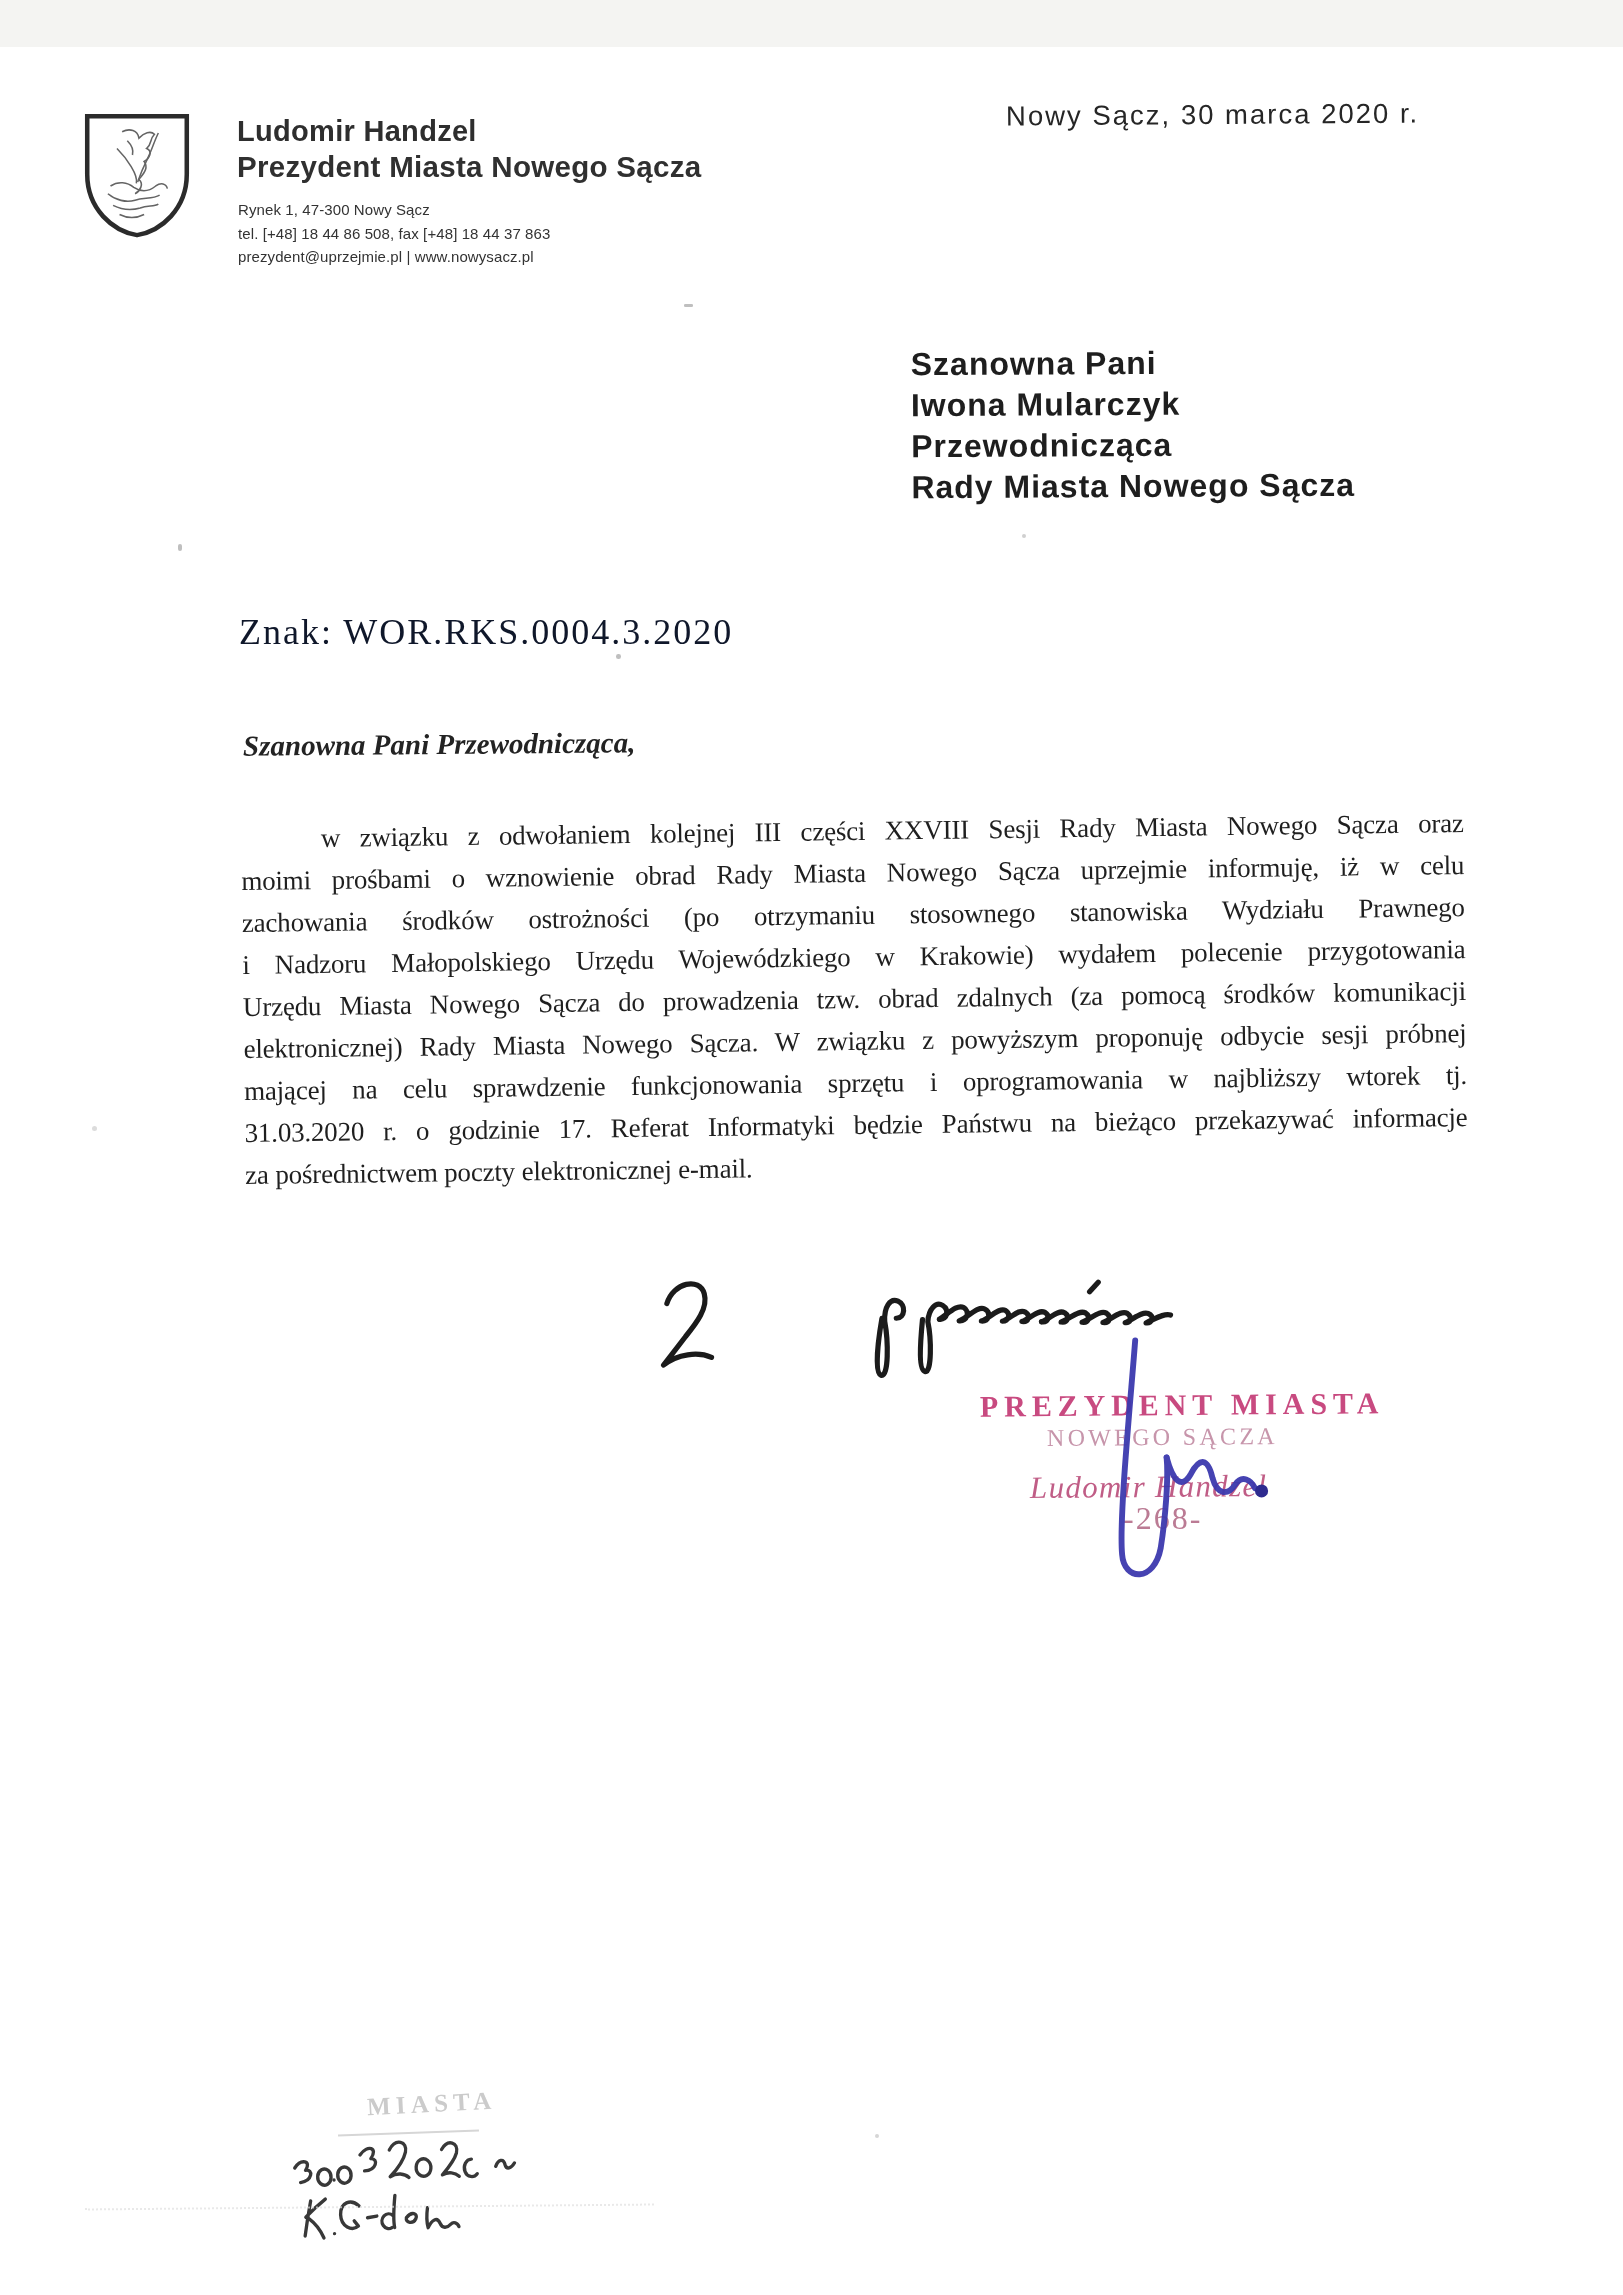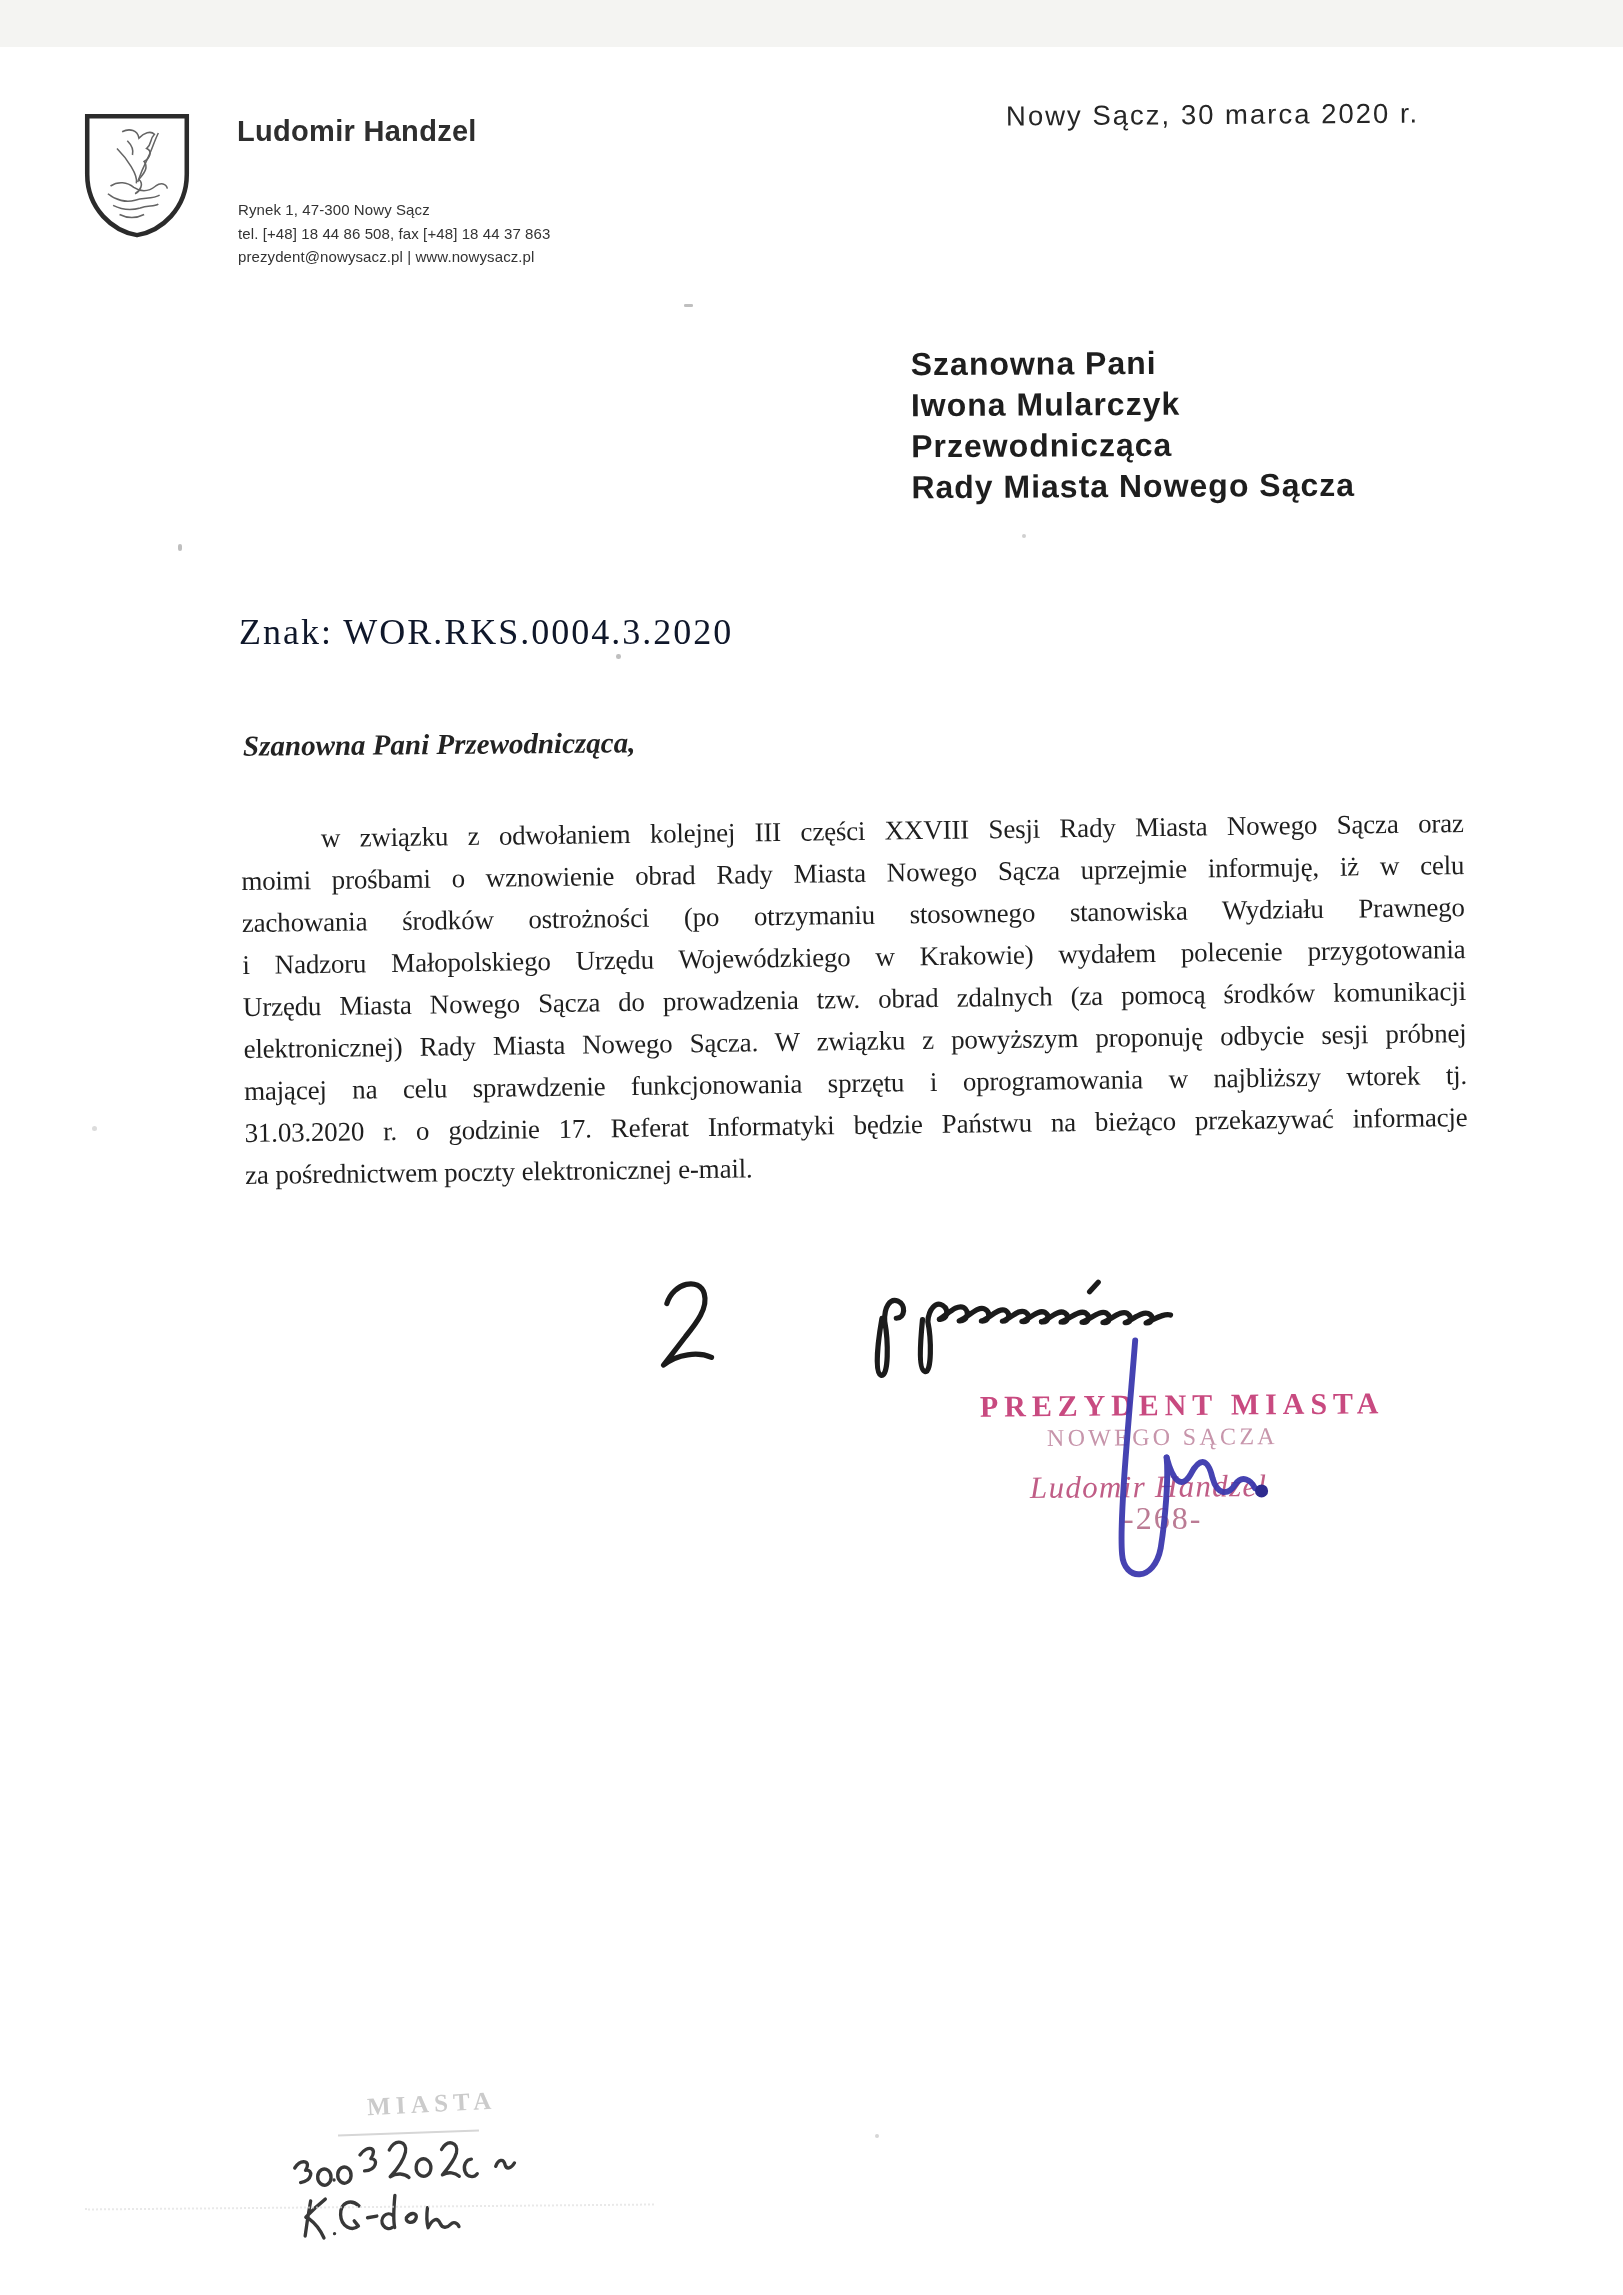--- a/index.html
+++ b/index.html
@@ -122,24 +122,25 @@
       <path d="M 54,58 C 62,66 70,76 76,86 C 82,96 86,104 84,112"></path>
       <path d="M 44,116 C 56,108 70,110 80,118 C 92,126 104,124 114,116 C 122,110 130,112 132,120"></path>
       <path d="M 40,128 C 52,138 68,142 82,138 C 96,134 110,136 120,130"></path>
       <path d="M 48,146 C 60,152 76,154 90,150 C 102,146 112,148 118,144"></path>
       <path d="M 58,160 C 70,166 84,166 96,160"></path>
       <path d="M 70,46 C 76,52 80,60 78,68"></path>
     </g>
   </svg>
 
   <div class="sender-name">Ludomir Handzel</div>
+  <div class="sender-title">Prezydent Miasta Nowego Sącza</div>
   <div class="sender-contact">
     <div>Rynek 1, 47-300 Nowy Sącz</div>
     <div>tel. [+48] 18 44 86 508, fax [+48] 18 44 37 863</div>
-    <div>prezydent@nowysacz.pl | www.nowysacz.pl</div>
+    <div>prezydent@uprzejmie.pl | www.nowysacz.pl</div>
   </div>
 
   <div class="date-line">Nowy Sącz, 30 marca 2020 r.</div>
 
   <div class="recipient">
     <div>Szanowna Pani</div>
     <div>Iwona Mularczyk</div>
     <div>Przewodnicząca</div>
     <div>Rady Miasta Nowego Sącza</div>
   </div>

